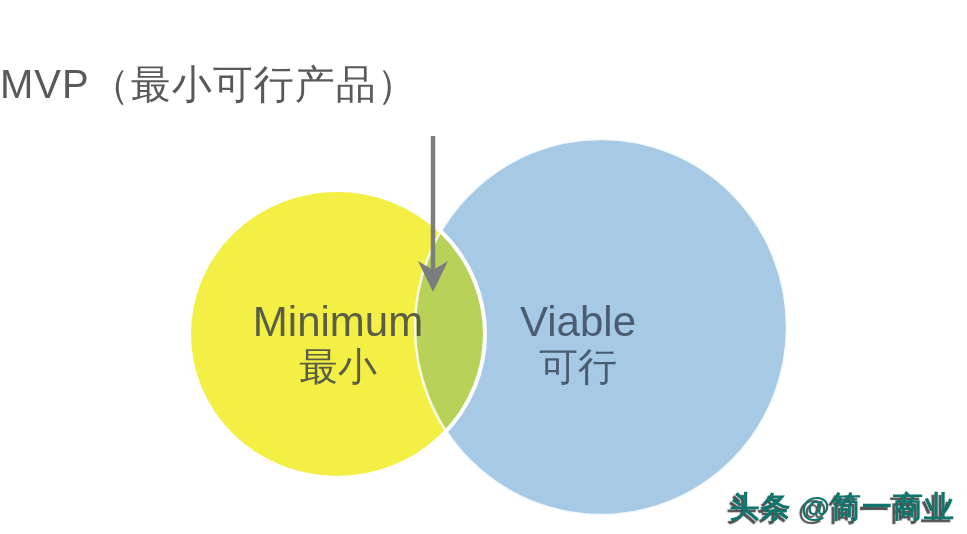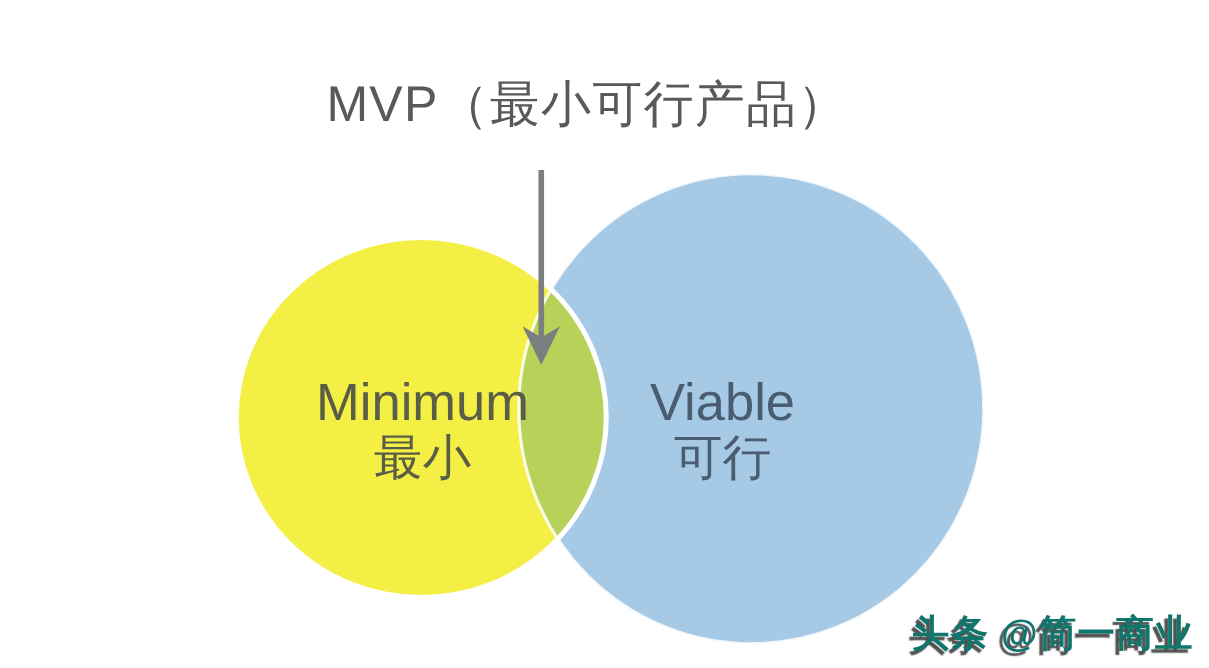--- a/index.html
+++ b/index.html
@@ -20,21 +20,20 @@
     left: 0;
     top: 0;
     width: 967px;
     height: 534px;
   }
   .title {
     position: absolute;
     top: 58px;
     left: 0;
     width: 940px;
-    text-align: center;
     font-size: 40px;
     line-height: 52px;
     letter-spacing: 1px;
     color: #595959;
     white-space: nowrap;
   }
   .label {
     position: absolute;
     top: 299px;
     text-align: center;

